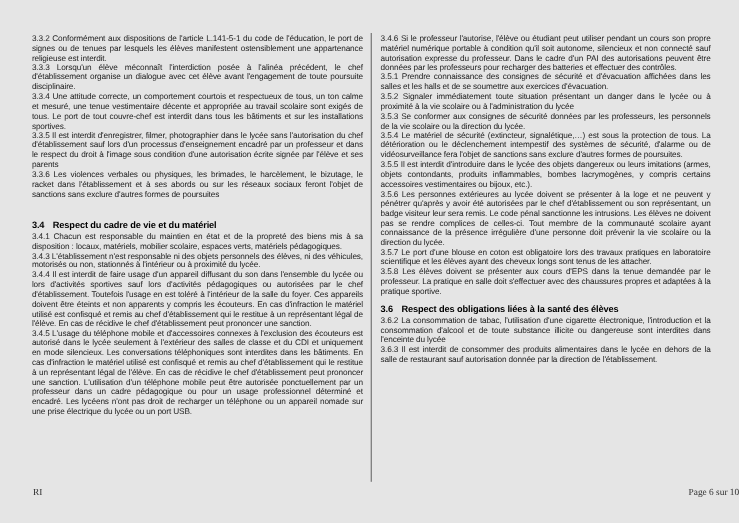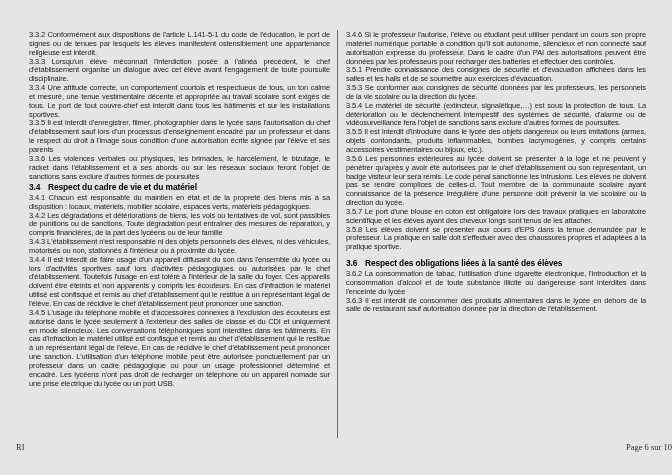--- a/index.html
+++ b/index.html
@@ -27,65 +27,65 @@
   .heading {
     margin: 0;
     font-weight: bold;
     font-size: 8.4px;
     line-height: 10.5px;
     color: #000;
     text-align: left;
     letter-spacing: -0.1px;
   }
   .heading .hnum { display: inline-block; width: 19px; }
-  .col-left  .heading { margin-top: 1px; margin-bottom: 1px; }
+  .col-left  .heading { margin-top: 18px; margin-bottom: 1px; }
   .col-right .heading { margin-top: 6px; margin-bottom: 1.5px; }
   .divider {
     position: absolute;
     left: 337px; top: 30px;
     width: 1px; height: 408px;
     background: #6a6a6a;
   }
   .footer {
     position: absolute;
     top: 442px; left: 0;
     width: 672px; height: 14px;
     font-family: "Liberation Serif", serif;
     font-size: 8.5px;
     color: #2e2e2e;
   }
-  .footer-ref  { position: absolute; left: 16px; top: 0; }
+  .footer-ref  { position: absolute; left: 30px; top: 0; }
   .footer-page { position: absolute; left: 0; top: 0; width: 672px; text-align: right; }
 </style>
 </head>
 <body>
 
 <div class="page">
 
   <div class="col col-left">
     <p>3.3.2 Conformément aux dispositions de l'article L.141-5-1 du code de l'éducation, le port de signes ou de tenues par lesquels les élèves manifestent ostensiblement une appartenance religieuse est interdit.</p>
     <p>3.3.3 Lorsqu'un élève méconnaît l'interdiction posée à l'alinéa précédent, le chef d'établissement organise un dialogue avec cet élève avant l'engagement de toute poursuite disciplinaire.</p>
     <p>3.3.4 Une attitude correcte, un comportement courtois et respectueux de tous, un ton calme et mesuré, une tenue vestimentaire décente et appropriée au travail scolaire sont exigés de tous. Le port de tout couvre-chef est interdit dans tous les bâtiments et sur les installations sportives.</p>
     <p>3.3.5 Il est interdit d'enregistrer, filmer, photographier dans le lycée sans l'autorisation du chef d'établissement sauf lors d'un processus d'enseignement encadré par un professeur et dans le respect du droit à l'image sous condition d'une autorisation écrite signée par l'élève et ses parents</p>
     <p>3.3.6 Les violences verbales ou physiques, les brimades, le harcèlement, le bizutage, le racket dans l'établissement et à ses abords ou sur les réseaux sociaux feront l'objet de sanctions sans exclure d'autres formes de poursuites</p>
     <p class="heading">
       <span class="hnum">3.4</span><span>Respect du cadre de vie et du matériel</span>
     </p>
     <p>3.4.1 Chacun est responsable du maintien en état et de la propreté des biens mis à sa disposition : locaux, matériels, mobilier scolaire, espaces verts, matériels pédagogiques.</p>
-    <p>3.4.2 Les dégradations et détériorations de biens, les vols ou tentatives de vol, sont passibles de punitions ou de sanctions. Toute dégradation peut entraîner des mesures de réparation, y compris financières, de la part des lycéens ou de leur famille</p>
     <p>3.4.3 L'établissement n'est responsable ni des objets personnels des élèves, ni des véhicules, motorisés ou non, stationnés à l'intérieur ou à proximité du lycée.</p>
     <p>3.4.4 Il est interdit de faire usage d'un appareil diffusant du son dans l'ensemble du lycée ou lors d'activités sportives sauf lors d'activités pédagogiques ou autorisées par le chef d'établissement. Toutefois l'usage en est toléré à l'intérieur de la salle du foyer. Ces appareils doivent être éteints et non apparents y compris les écouteurs. En cas d'infraction le matériel utilisé est confisqué et remis au chef d'établissement qui le restitue à un représentant légal de l'élève. En cas de récidive le chef d'établissement peut prononcer une sanction.</p>
     <p>3.4.5 L'usage du téléphone mobile et d'accessoires connexes à l'exclusion des écouteurs est autorisé dans le lycée seulement à l'extérieur des salles de classe et du CDI et uniquement en mode silencieux. Les conversations téléphoniques sont interdites dans les bâtiments. En cas d'infraction le matériel utilisé est confisqué et remis au chef d'établissement qui le restitue à un représentant légal de l'élève. En cas de récidive le chef d'établissement peut prononcer une sanction. L'utilisation d'un téléphone mobile peut être autorisée ponctuellement par un professeur dans un cadre pédagogique ou pour un usage professionnel déterminé et encadré. Les lycéens n'ont pas droit de recharger un téléphone ou un appareil nomade sur une prise électrique du lycée ou un port USB.</p>
   </div>
 
   <div class="divider"></div>
 
   <div class="col col-right">
     <p>3.4.6 Si le professeur l'autorise, l'élève ou étudiant peut utiliser pendant un cours son propre matériel numérique portable à condition qu'il soit autonome, silencieux et non connecté sauf autorisation expresse du professeur. Dans le cadre d'un PAI des autorisations peuvent être données par les professeurs pour recharger des batteries et effectuer des contrôles.</p>
     <p>3.5.1 Prendre connaissance des consignes de sécurité et d'évacuation affichées dans les salles et les halls et de se soumettre aux exercices d'évacuation.</p>
+    <p>3.5.2 Signaler immédiatement toute situation présentant un danger dans le lycée ou à proximité à la vie scolaire ou à l'administration du lycée</p>
     <p>3.5.3 Se conformer aux consignes de sécurité données par les professeurs, les personnels de la vie scolaire ou la direction du lycée.</p>
     <p>3.5.4 Le matériel de sécurité (extincteur, signalétique,…) est sous la protection de tous. La détérioration ou le déclenchement intempestif des systèmes de sécurité, d'alarme ou de vidéosurveillance fera l'objet de sanctions sans exclure d'autres formes de poursuites.</p>
     <p>3.5.5 Il est interdit d'introduire dans le lycée des objets dangereux ou leurs imitations (armes, objets contondants, produits inflammables, bombes lacrymogènes, y compris certains accessoires vestimentaires ou bijoux, etc.).</p>
     <p>3.5.6 Les personnes extérieures au lycée doivent se présenter à la loge et ne peuvent y pénétrer qu'après y avoir été autorisées par le chef d'établissement ou son représentant, un badge visiteur leur sera remis. Le code pénal sanctionne les intrusions. Les élèves ne doivent pas se rendre complices de celles-ci. Tout membre de la communauté scolaire ayant connaissance de la présence irrégulière d'une personne doit prévenir la vie scolaire ou la direction du lycée.</p>
     <p>3.5.7 Le port d'une blouse en coton est obligatoire lors des travaux pratiques en laboratoire scientifique et les élèves ayant des cheveux longs sont tenus de les attacher.</p>
     <p>3.5.8 Les élèves doivent se présenter aux cours d'EPS dans la tenue demandée par le professeur. La pratique en salle doit s'effectuer avec des chaussures propres et adaptées à la pratique sportive.</p>
     <p class="heading">
       <span class="hnum">3.6</span><span>Respect des obligations liées à la santé des élèves</span>
     </p>
     <p>3.6.2 La consommation de tabac, l'utilisation d'une cigarette électronique, l'introduction et la consommation d'alcool et de toute substance illicite ou dangereuse sont interdites dans l'enceinte du lycée</p>

